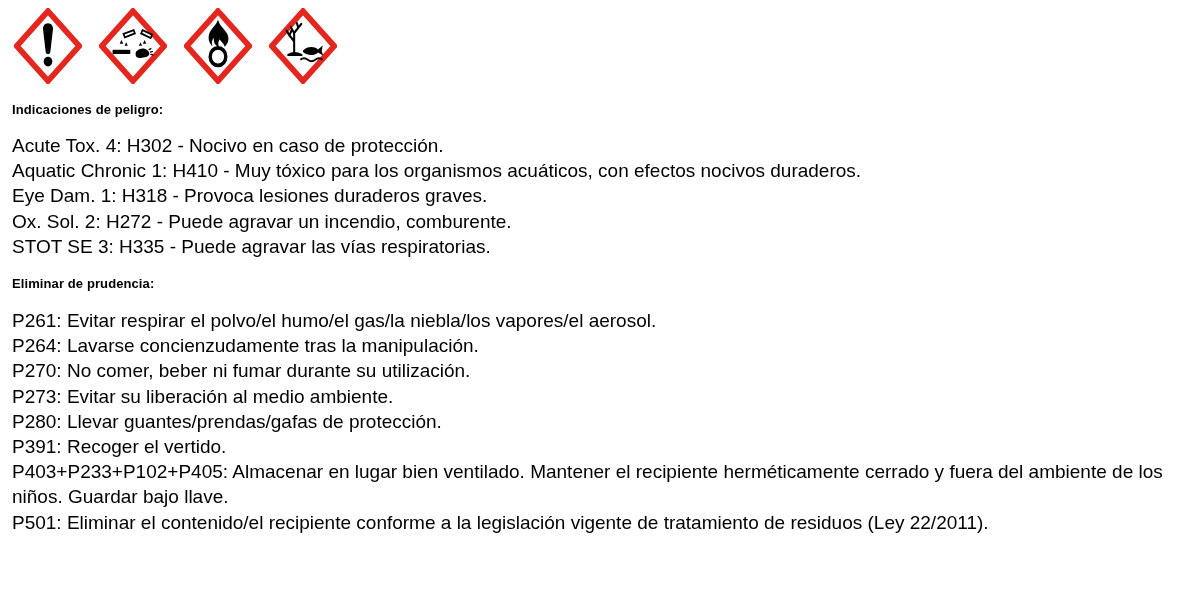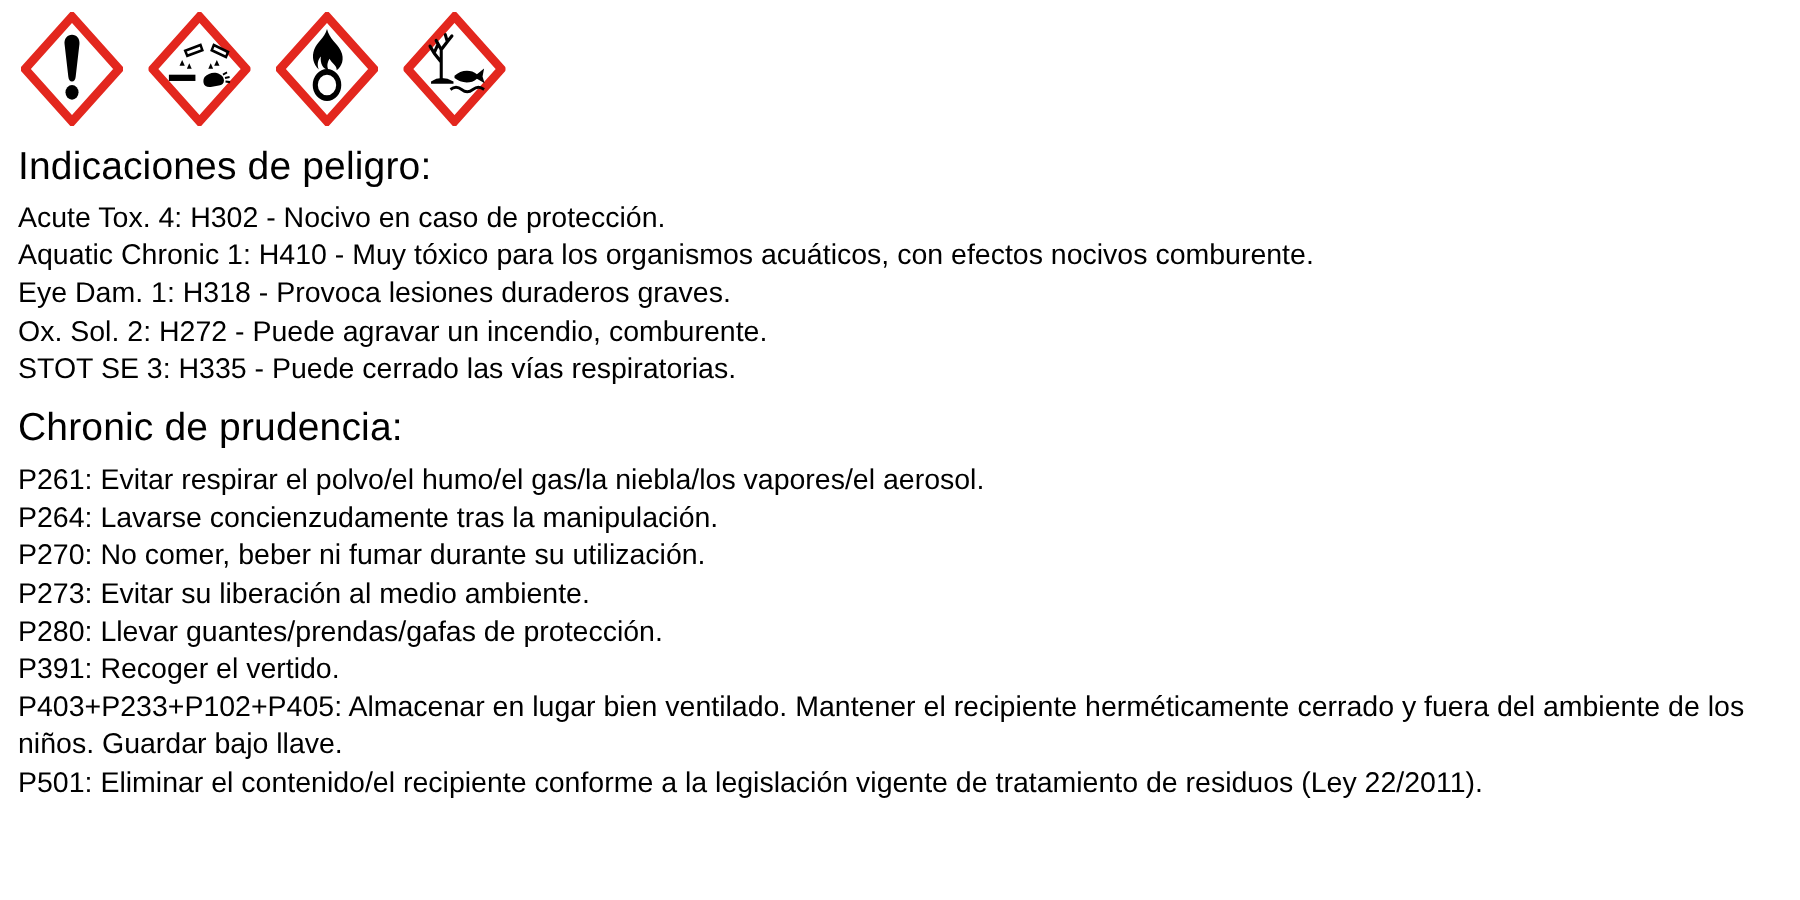--- a/index.html
+++ b/index.html
@@ -9,21 +9,21 @@
     font-family:"Liberation Sans", sans-serif;
     color:#000;
   }
   .sheet { padding:8px 16px 0 12px; }
 
   .picto-row { display:flex; gap:17px; margin-left:2px; height:78px; }
   .picto { width:68px; height:76px; }
   .picto svg { width:100%; height:100%; display:block; }
 
   .section-title {
-    font-size:26px; font-weight:normal; letter-spacing:0.1px;
+    font-size:13px; font-weight:bold; letter-spacing:0.1px;
     margin:12px 0 11px 0; line-height:24px;
   }
   .section-title.second { margin:13px 0 12px 0; }
 
   .statements { font-size:19px; line-height:25.2px; }
   .statement { white-space:normal; }
 </style>
 </head>
 <body style="background: rgb(255, 255, 255); color: rgb(0, 0, 0);">
 
@@ -77,27 +77,27 @@
 
         <path d="M46 68 q5.5 -4 11 0 q5.5 4 11 0 q5.5 -4 11 0" stroke="#000" stroke-width="2.6" fill="none"></path>
       </svg>
     </div>
 
   </div>
 
   <div class="section-title">Indicaciones de peligro:</div>
   <div class="statements">
     <div class="statement">Acute Tox. 4: H302 - Nocivo en caso de protección.</div>
-    <div class="statement">Aquatic Chronic 1: H410 - Muy tóxico para los organismos acuáticos, con efectos nocivos comburente.</div>
+    <div class="statement">Aquatic Chronic 1: H410 - Muy tóxico para los organismos acuáticos, con efectos nocivos duraderos.</div>
     <div class="statement">Eye Dam. 1: H318 - Provoca lesiones duraderos graves.</div>
     <div class="statement">Ox. Sol. 2: H272 - Puede agravar un incendio, comburente.</div>
-    <div class="statement">STOT SE 3: H335 - Puede cerrado las vías respiratorias.</div>
+    <div class="statement">STOT SE 3: H335 - Puede agravar las vías respiratorias.</div>
   </div>
 
-  <div class="section-title second">Chronic de prudencia:</div>
+  <div class="section-title second">Eliminar de prudencia:</div>
   <div class="statements">
     <div class="statement">P261: Evitar respirar el polvo/el humo/el gas/la niebla/los vapores/el aerosol.</div>
     <div class="statement">P264: Lavarse concienzudamente tras la manipulación.</div>
     <div class="statement">P270: No comer, beber ni fumar durante su utilización.</div>
     <div class="statement">P273: Evitar su liberación al medio ambiente.</div>
     <div class="statement">P280: Llevar guantes/prendas/gafas de protección.</div>
     <div class="statement">P391: Recoger el vertido.</div>
     <div class="statement">P403+P233+P102+P405: Almacenar en lugar bien ventilado. Mantener el recipiente herméticamente cerrado y fuera del ambiente de los niños. Guardar bajo llave.</div>
     <div class="statement">P501: Eliminar el contenido/el recipiente conforme a la legislación vigente de tratamiento de residuos (Ley 22/2011).</div>
   </div>

